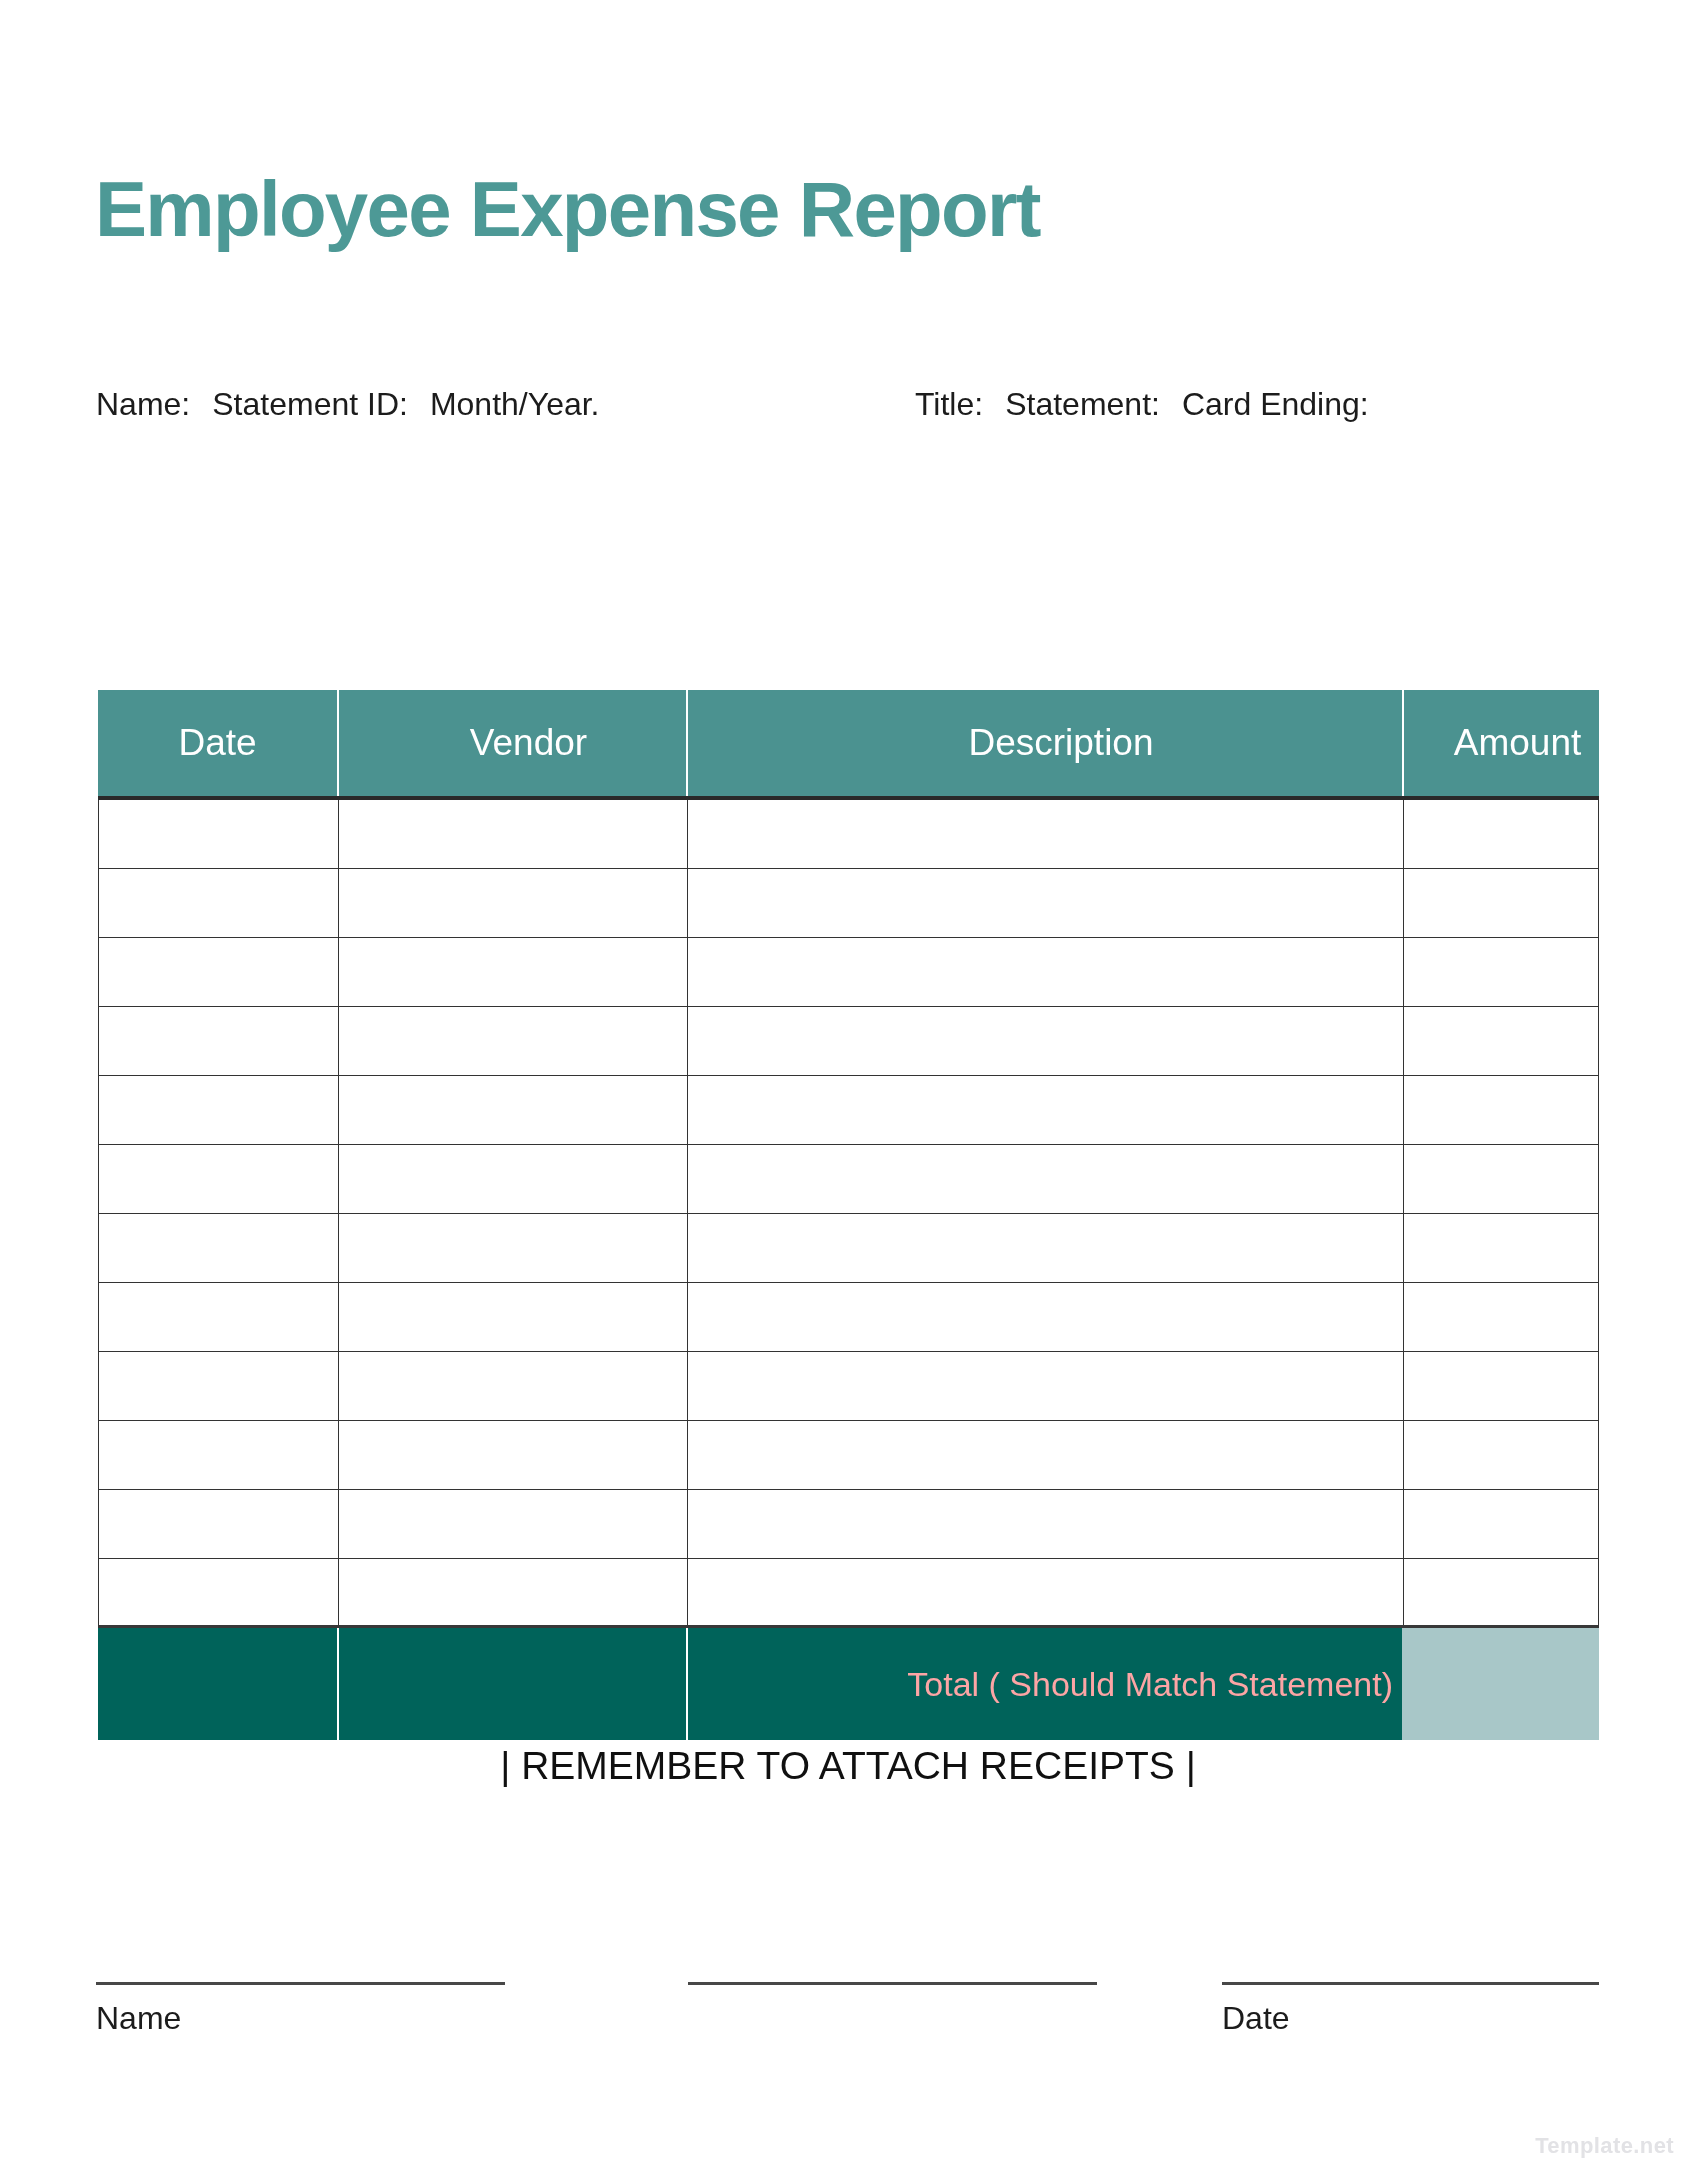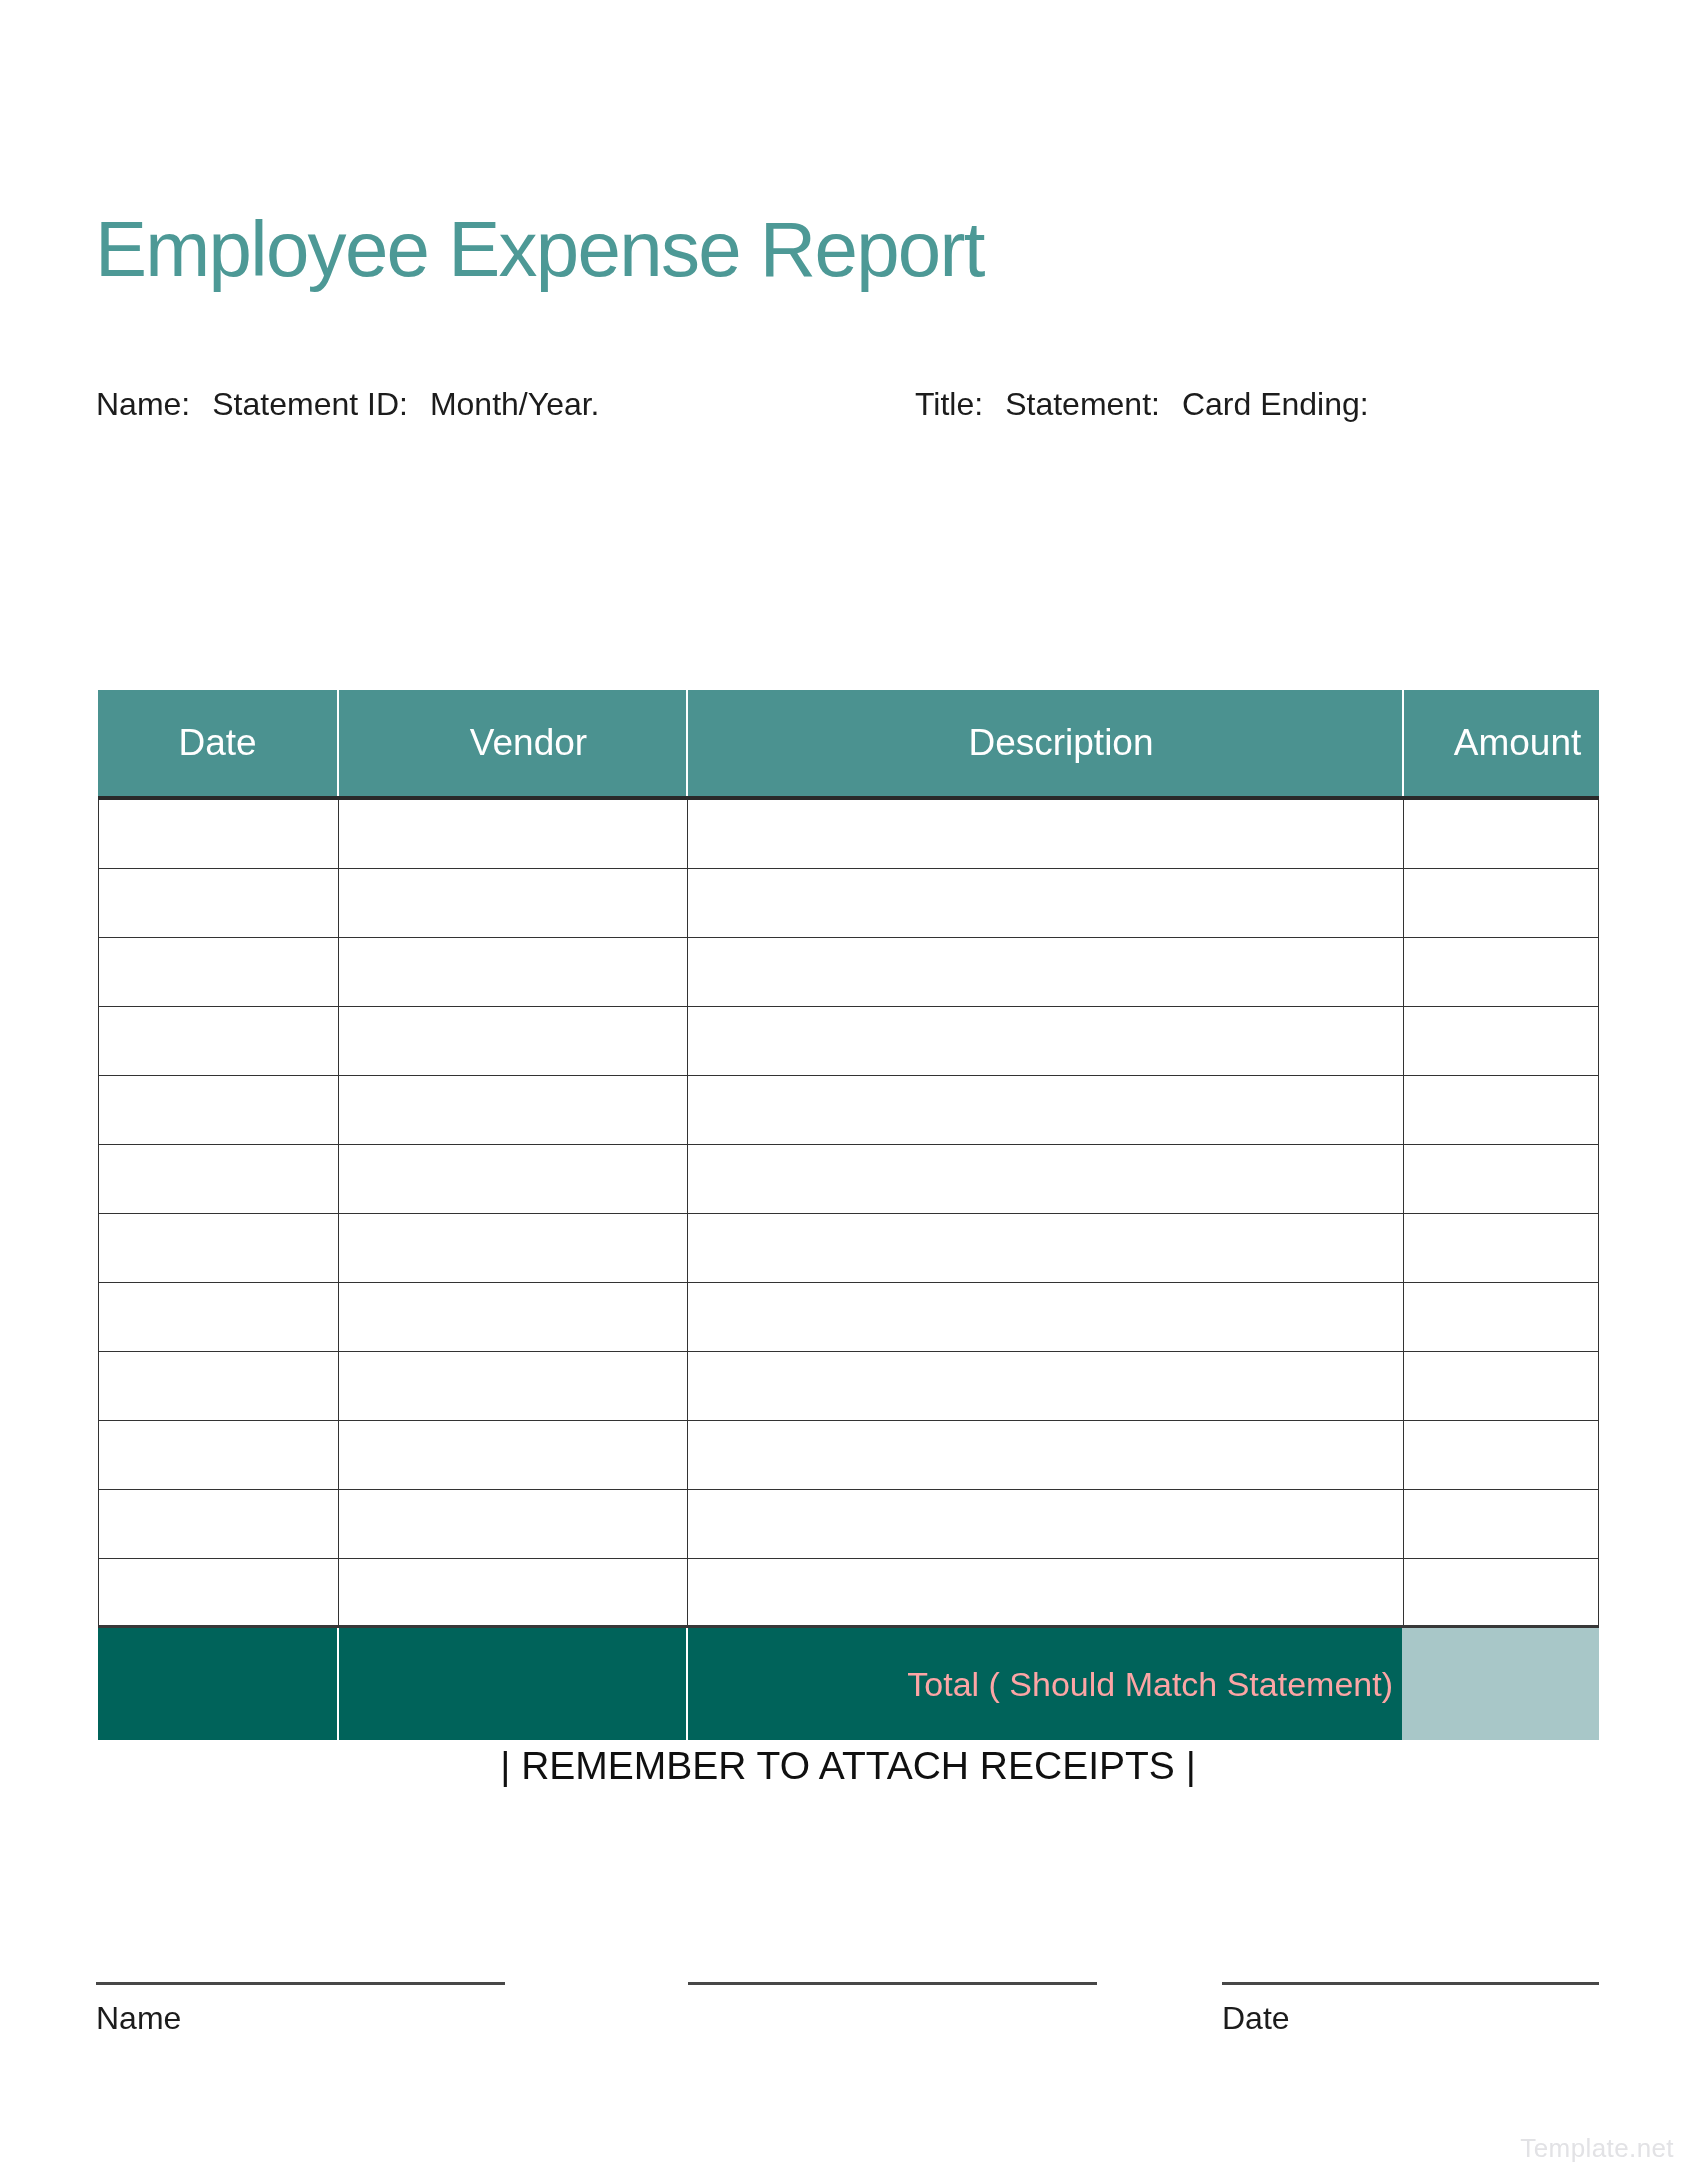--- a/index.html
+++ b/index.html
@@ -6,24 +6,23 @@
   html, body { background: #ffffff; }
   body {
     width: 1696px; height: 2181px;
     position: relative; overflow: hidden;
     font-family: "Liberation Sans", sans-serif;
     color: var(--text, #1e1e1e);
   }
 
   .title {
     position: absolute; left: 95px; top: 170px;
-    font-size: 78px; font-weight: normal; letter-spacing: -1.7px;
+    font-size: 78px; font-weight: bold; letter-spacing: -1.7px;
     color: var(--title_teal, #4d9996); line-height: 1;
     white-space: nowrap;
-    margin-top: 40px;
   }
 
   
   .fields {
     position: absolute; left: 96px; top: 365px; width: 1503px;
     display: flex; justify-content: space-between;
   }
   .fcol { display: flex; }
   .fcol.left  { width: 794px; }
   .fcol.right { width: 684px; }
@@ -74,21 +73,21 @@
   .signature { position: absolute; left: 96px; top: 1974px; width: 1503px; height: 111px; }
   .sig-item { position: absolute; top: 8px; }
   .sig-item.s1 { left: 0;      width: 409px; }
   .sig-item.s2 { left: 592px;  width: 409px; }
   .sig-item.s3 { left: 1126px; width: 377px; }
   .sig-line { height: 0; border-top: 3.4px solid #474747; }
   .sig-label { font-size: 32px; margin-top: 15.3px; color: #1c1c1c; }
 
   .watermark {
     position: absolute; right: 22px; top: 2133px;
-    font-size: 26px; font-weight: 400; letter-spacing: 0.4px;
+    font-size: 22px; font-weight: 700; letter-spacing: 0.4px;
     color: var(--watermark, #e2e2e5);
     margin-left: 29px;
   }
 </style>
 </head>
 <body>
 
 <div class="page">
 
   <h1 class="title">Employee Expense Report</h1>

